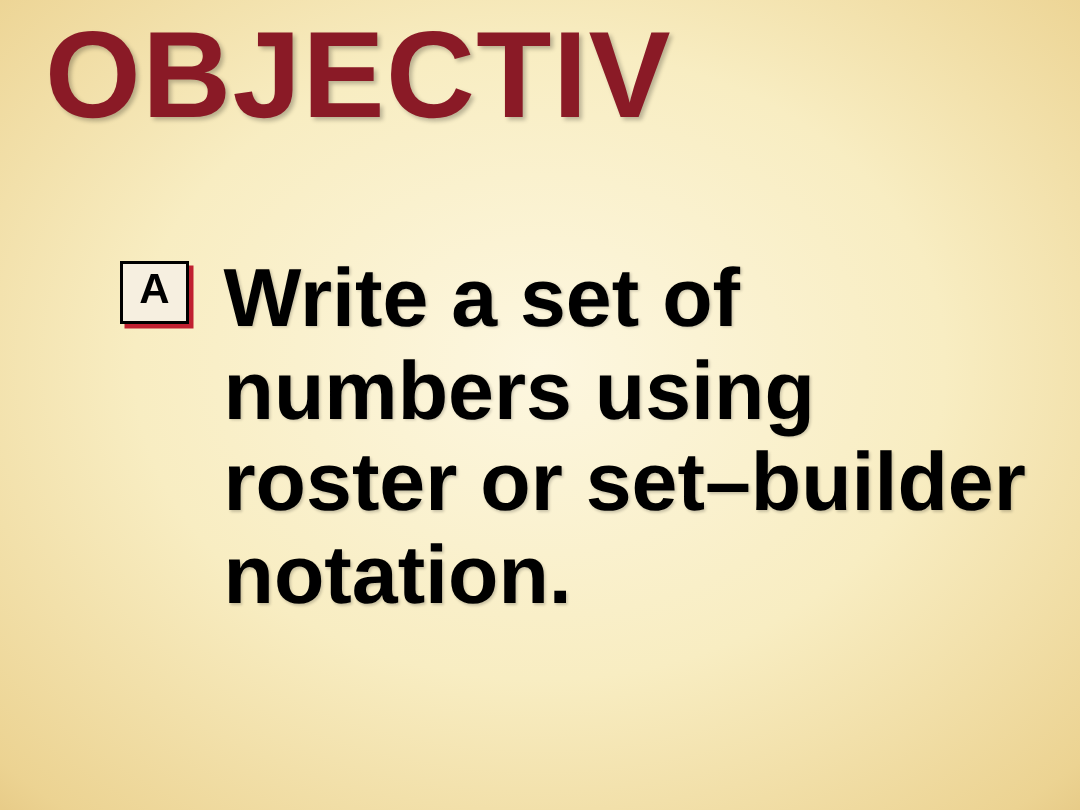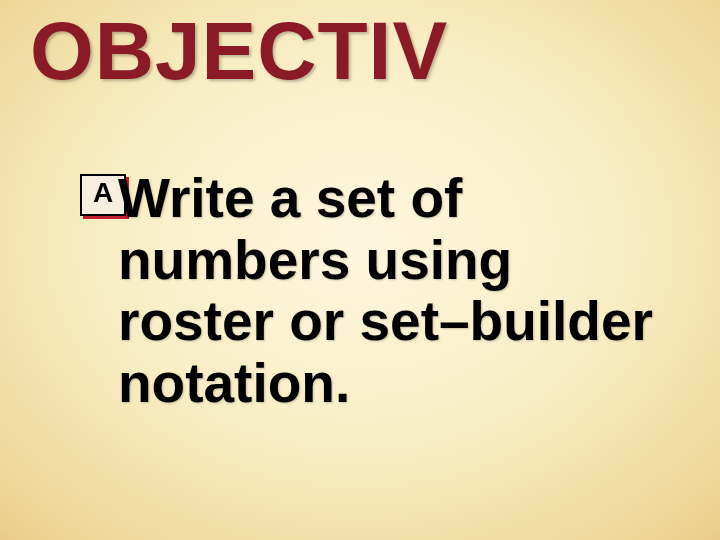--- a/index.html
+++ b/index.html
@@ -51,21 +51,21 @@
     border: 2px solid #000;
     box-shadow: 3px 3px 0 #c02030;
     font-weight: 900;
     font-size: 28px;
     line-height: 34px;
     text-align: center;
     color: #000;
   }
   .body-text {
     position: absolute;
-    left: 38px;
+    left: 69px;
     top: 0;
     width: 560px;
     font-size: 55px;
     font-weight: 700;
     line-height: 1.12;
     color: #000;
     text-shadow: 1px 1px 2px rgba(0,0,0,0.2);
   }
 </style>
 </head>

